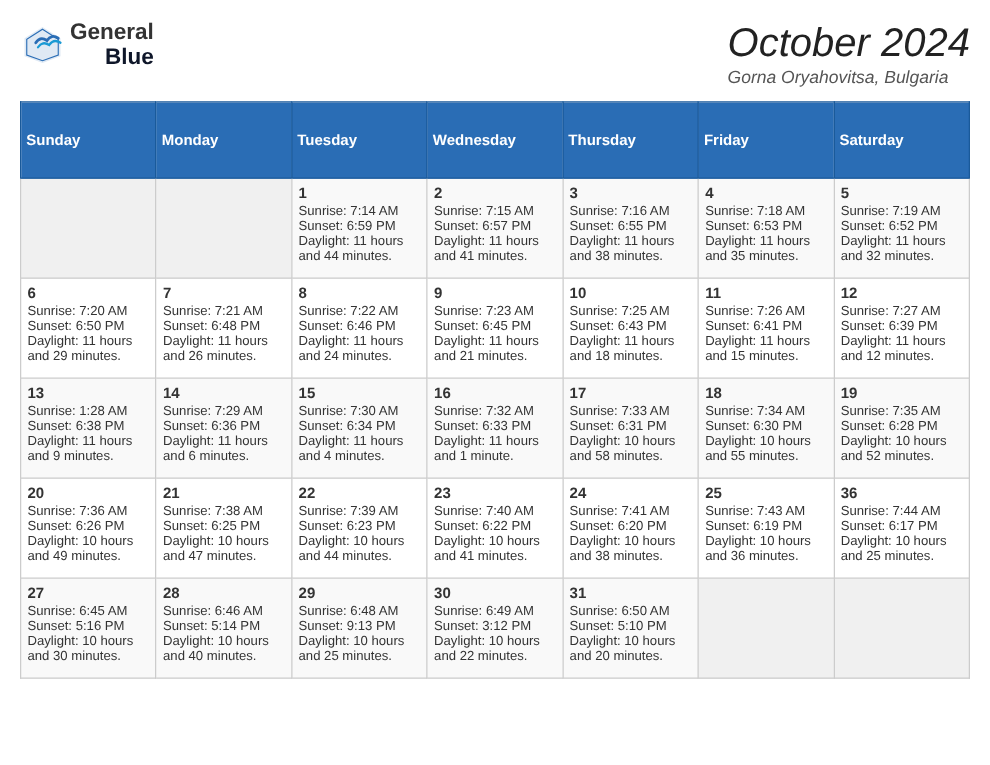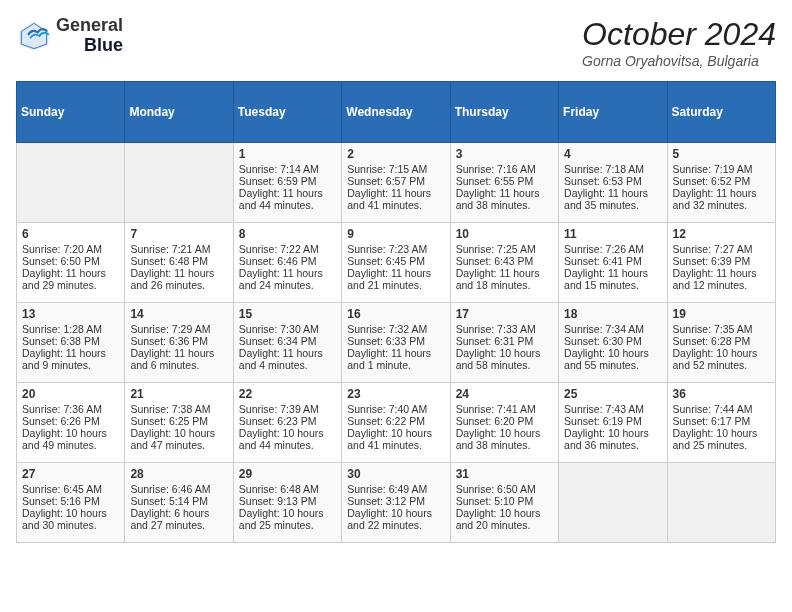--- a/index.html
+++ b/index.html
@@ -288,21 +288,21 @@
         <td>
           <span class="day-num">27</span>
           <div>Sunrise: 6:45 AM</div>
           <div>Sunset: 5:16 PM</div>
           <div>Daylight: 10 hours and 30 minutes.</div>
         </td>
         <td>
           <span class="day-num">28</span>
           <div>Sunrise: 6:46 AM</div>
           <div>Sunset: 5:14 PM</div>
-          <div>Daylight: 6 hours and 27 minutes.</div>
+          <div>Daylight: 10 hours and 40 minutes.</div>
         </td>
         <td>
           <span class="day-num">29</span>
           <div>Sunrise: 6:48 AM</div>
           <div>Sunset: 9:13 PM</div>
           <div>Daylight: 10 hours and 25 minutes.</div>
         </td>
         <td>
           <span class="day-num">30</span>
           <div>Sunrise: 6:49 AM</div>

